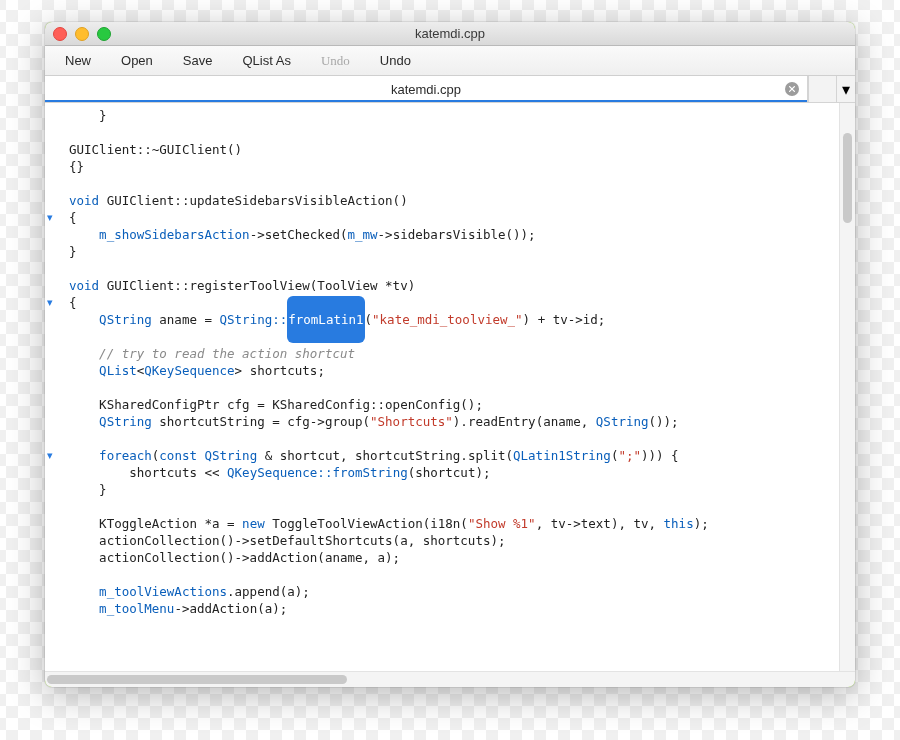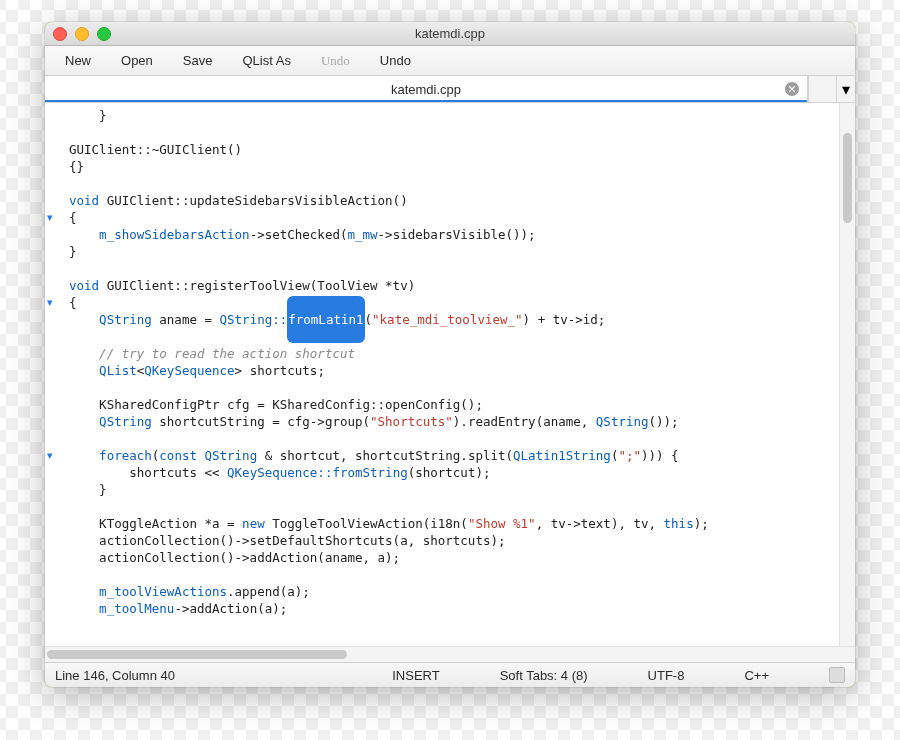--- a/index.html
+++ b/index.html
@@ -213,23 +213,14 @@
     <div class="code"><div>    <span>}</span></div><div>&nbsp;</div><div><span>GUIClient::~GUIClient()</span></div><div><span>{}</span></div><div>&nbsp;</div><div><span class="kw">void</span><span> GUIClient::updateSidebarsVisibleAction()</span></div><div><span>{</span></div><div>    <span class="type">m_showSidebarsAction</span><span>-&gt;setChecked(</span><span class="type">m_mw</span><span>-&gt;sidebarsVisible());</span></div><div><span>}</span></div><div>&nbsp;</div><div><span class="kw">void</span><span> GUIClient::registerToolView(ToolView *tv)</span></div><div><span>{</span></div><div>    <span class="type">QString</span><span> aname = </span><span class="type">QString::</span><span class="sel">fromLatin1</span><span>(</span><span class="str">"kate_mdi_toolview_"</span><span>) + tv-&gt;id;</span></div><div>&nbsp;</div><div>    <span class="cmt">// try to read the action shortcut</span></div><div>    <span class="type">QList</span><span>&lt;</span><span class="type">QKeySequence</span><span>&gt; shortcuts;</span></div><div>&nbsp;</div><div>    <span>KSharedConfigPtr cfg = KSharedConfig::openConfig();</span></div><div>    <span class="type">QString</span><span> shortcutString = cfg-&gt;group(</span><span class="str">"Shortcuts"</span><span>).readEntry(aname, </span><span class="type">QString</span><span>());</span></div><div>&nbsp;</div><div>    <span class="kw">foreach</span><span>(</span><span class="kw">const QString</span><span> &amp; shortcut, shortcutString.split(</span><span class="type">QLatin1String</span><span>(</span><span class="str">";"</span><span>))) {</span></div><div>        <span>shortcuts &lt;&lt; </span><span class="type">QKeySequence::fromString</span><span>(shortcut);</span></div><div>    <span>}</span></div><div>&nbsp;</div><div>    <span>KToggleAction *a = </span><span class="kw">new</span><span> ToggleToolViewAction(i18n(</span><span class="str">"Show %1"</span><span>, tv-&gt;text), tv, </span><span class="kw">this</span><span>);</span></div><div>    <span>actionCollection()-&gt;setDefaultShortcuts(a, shortcuts);</span></div><div>    <span>actionCollection()-&gt;addAction(aname, a);</span></div><div>&nbsp;</div><div>    <span class="type">m_toolViewActions</span><span>.append(a);</span></div><div>    <span class="type">m_toolMenu</span><span>-&gt;addAction(a);</span></div></div>
     <div class="scrollbar-v">
       <div class="scroll-thumb" style="top:30px;height:90px"></div>
     </div>
   </div>
 
   <div class="scrollbar-h">
     <div class="scroll-thumb-h" style="left:2px;width:300px"></div>
   </div>
 
-  <div class="statusbar">
-    <span>Line 146, Column 40</span>
-    <span class="spacer"></span>
-    <span>INSERT</span>
-    <span>Soft Tabs: 4 (8)</span>
-    <span>UTF-8</span>
-    <span>C++</span>
-    <span class="knob"></span>
-  </div>
 
 </div>
 
 </body></html>

